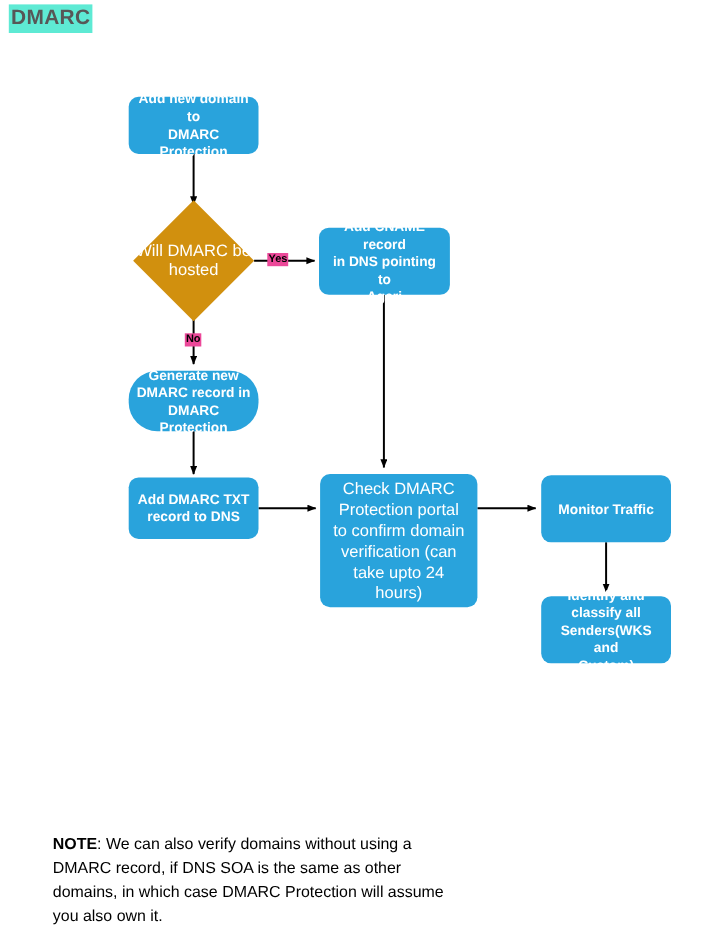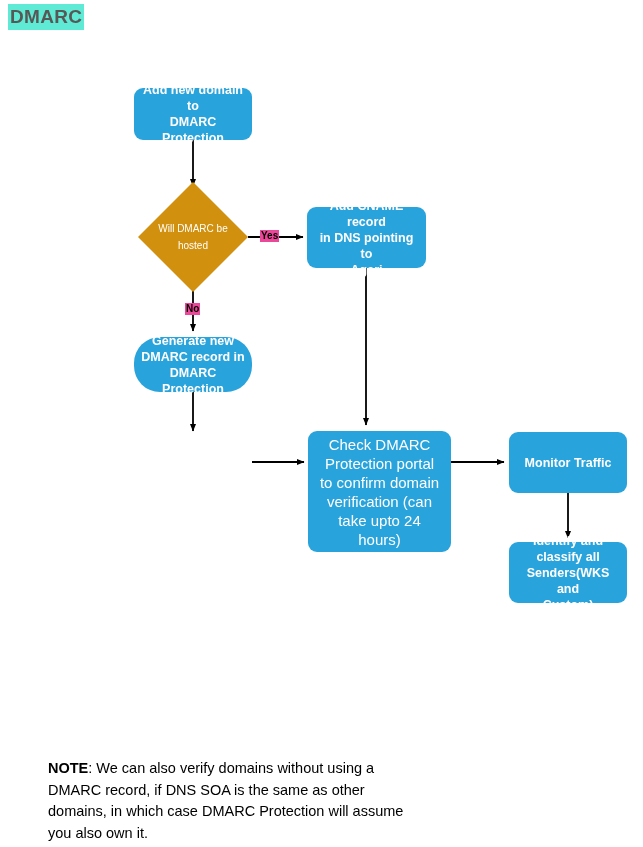--- a/index.html
+++ b/index.html
@@ -28,21 +28,20 @@
     padding: 1px 2px;
   }
 
   
   #flow-canvas {
     position: absolute;
     left: 0;
     top: 0;
     width: 620px;
     height: 700px;
-    margin-left: 17px;
   }
   #connector-layer {
     position: absolute;
     left: 0;
     top: 0;
     width: 643px;
     height: 700px;
     pointer-events: none;
   }
 
@@ -86,21 +85,21 @@
     position: absolute;
     left: 0;
     top: 0;
     width: 100%;
     height: 100%;
     display: flex;
     align-items: center;
     justify-content: center;
     text-align: center;
     color: #ffffff;
-    font-size: 10px;
+    font-size: 15px;
     line-height: 17px;
     white-space: pre-line;
   }
 
   .edge-label {
     position: absolute;
     font-size: 10px;
     font-weight: bold;
     color: #000000;
     background: #ec4899;
@@ -174,20 +173,24 @@
 in DNS pointing to
 Agari</span>
   </div>
 
   <div class="node node-process" style="left:117px; top:337px; width:118px; height:55px;border-radius:26px;">
     <span>Generate new
 DMARC record in
 DMARC Protection</span>
   </div>
 
+  <div class="node node-process" style="left:117px; top:434px; width:118px; height:56px;">
+    <span>Add DMARC TXT
+record to DNS</span>
+  </div>
 
   <div class="node node-process plain" style="left:291px; top:431px; width:143px; height:121px;">
     <span>Check DMARC
 Protection portal
 to confirm domain
 verification (can
 take upto 24
 hours)</span>
   </div>
 

